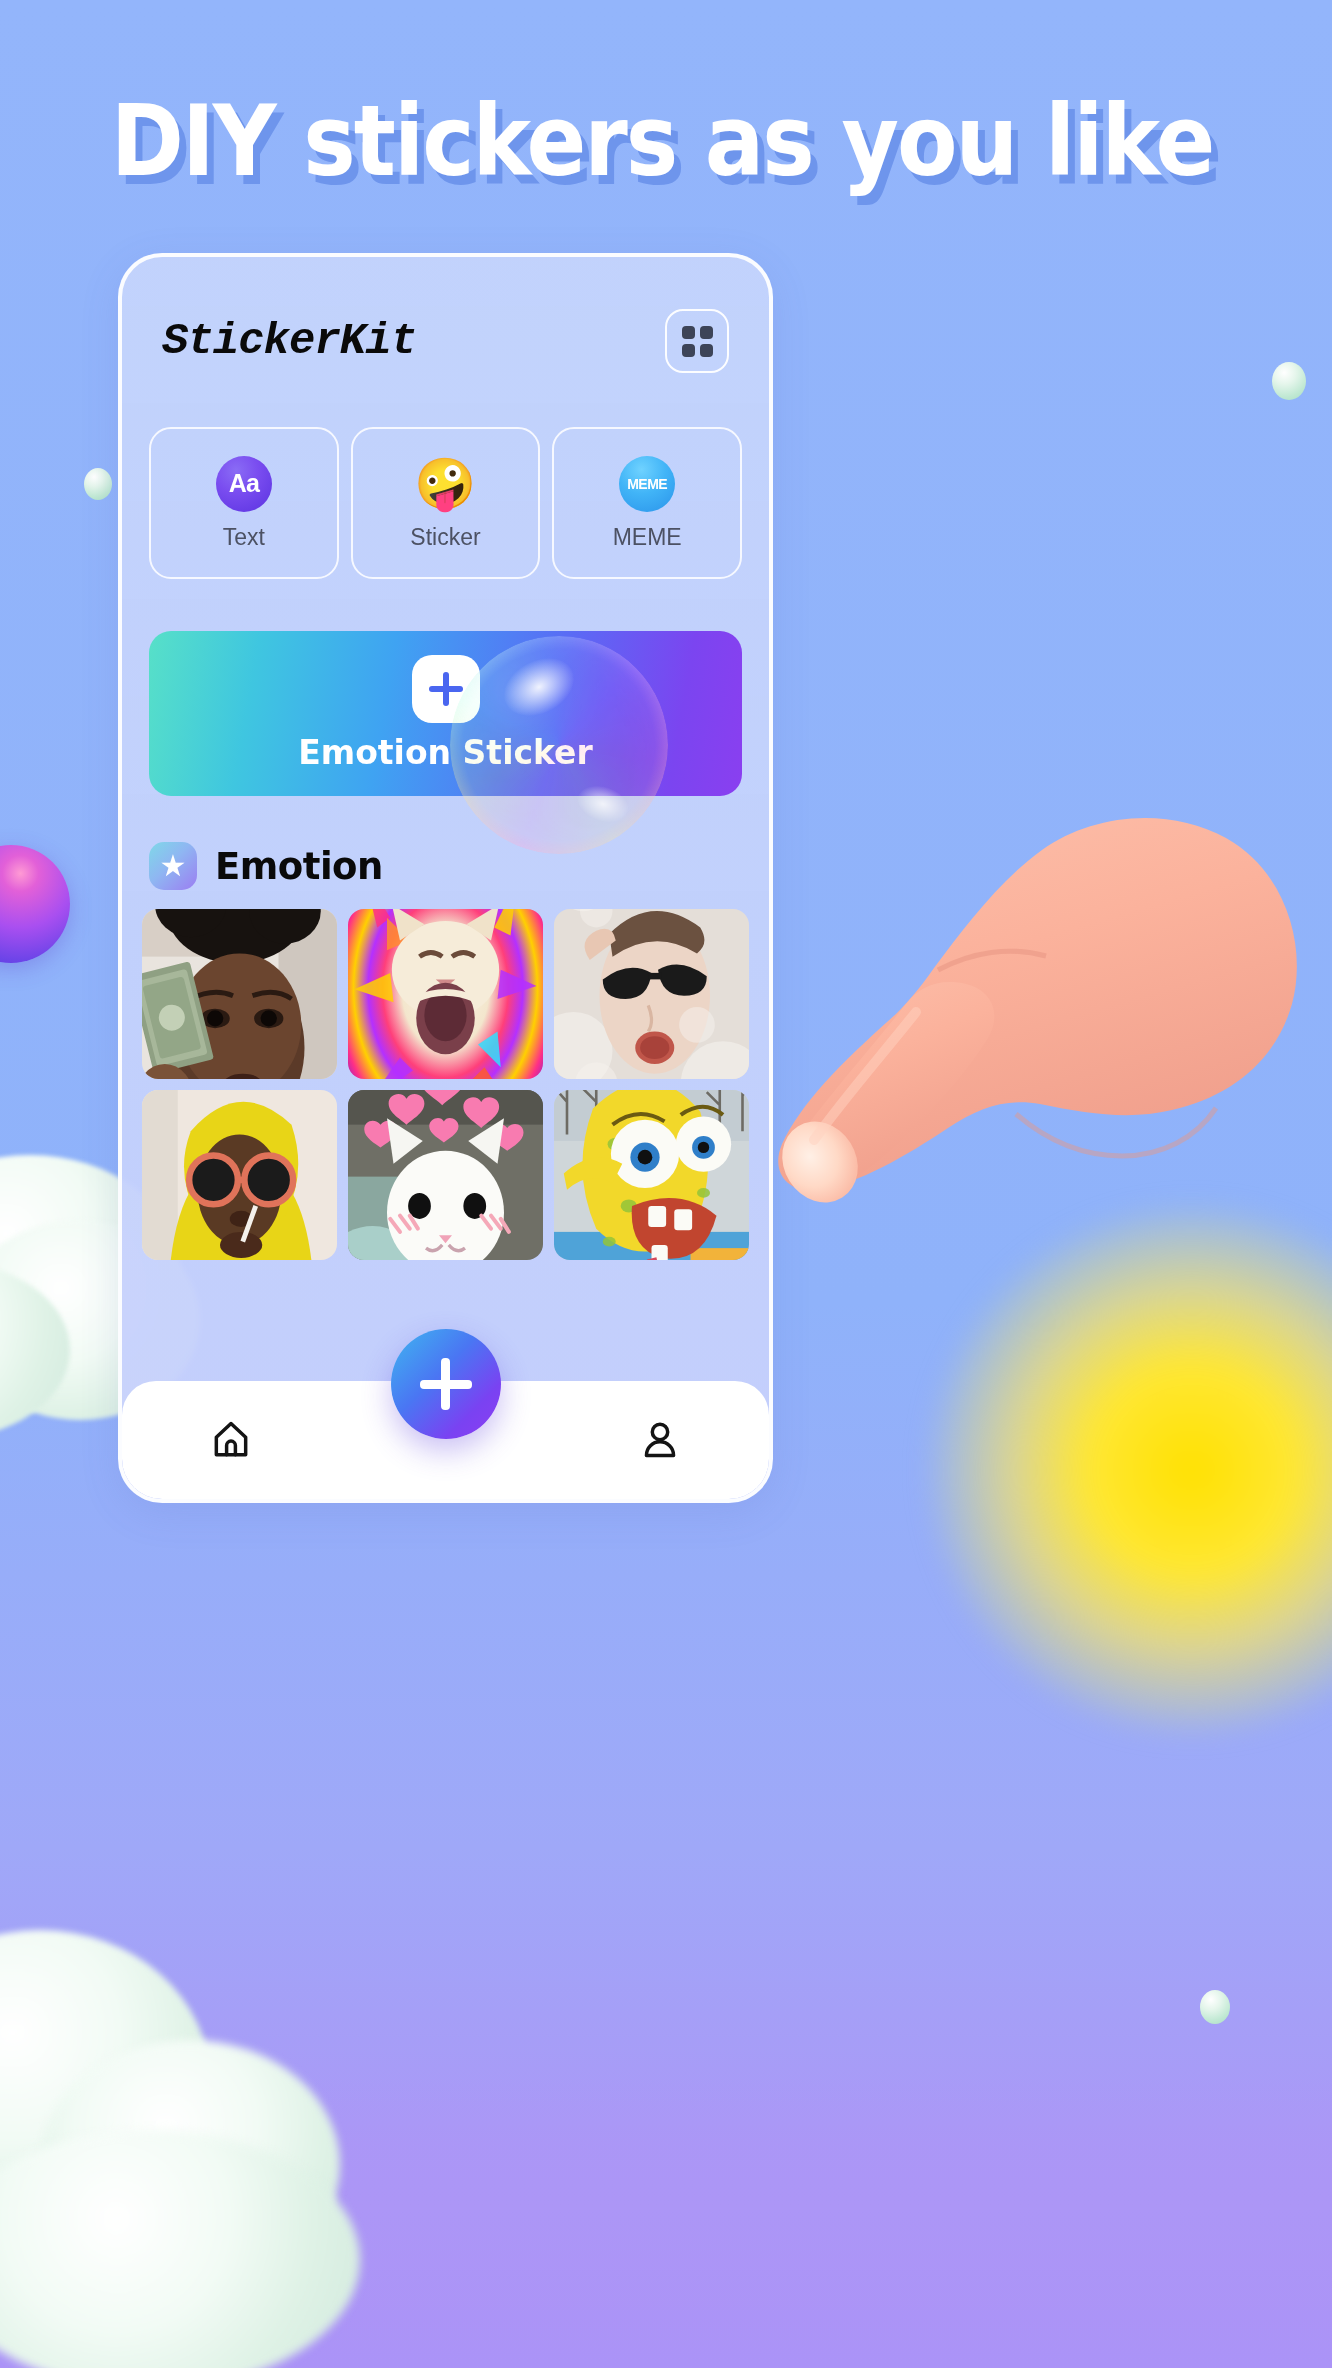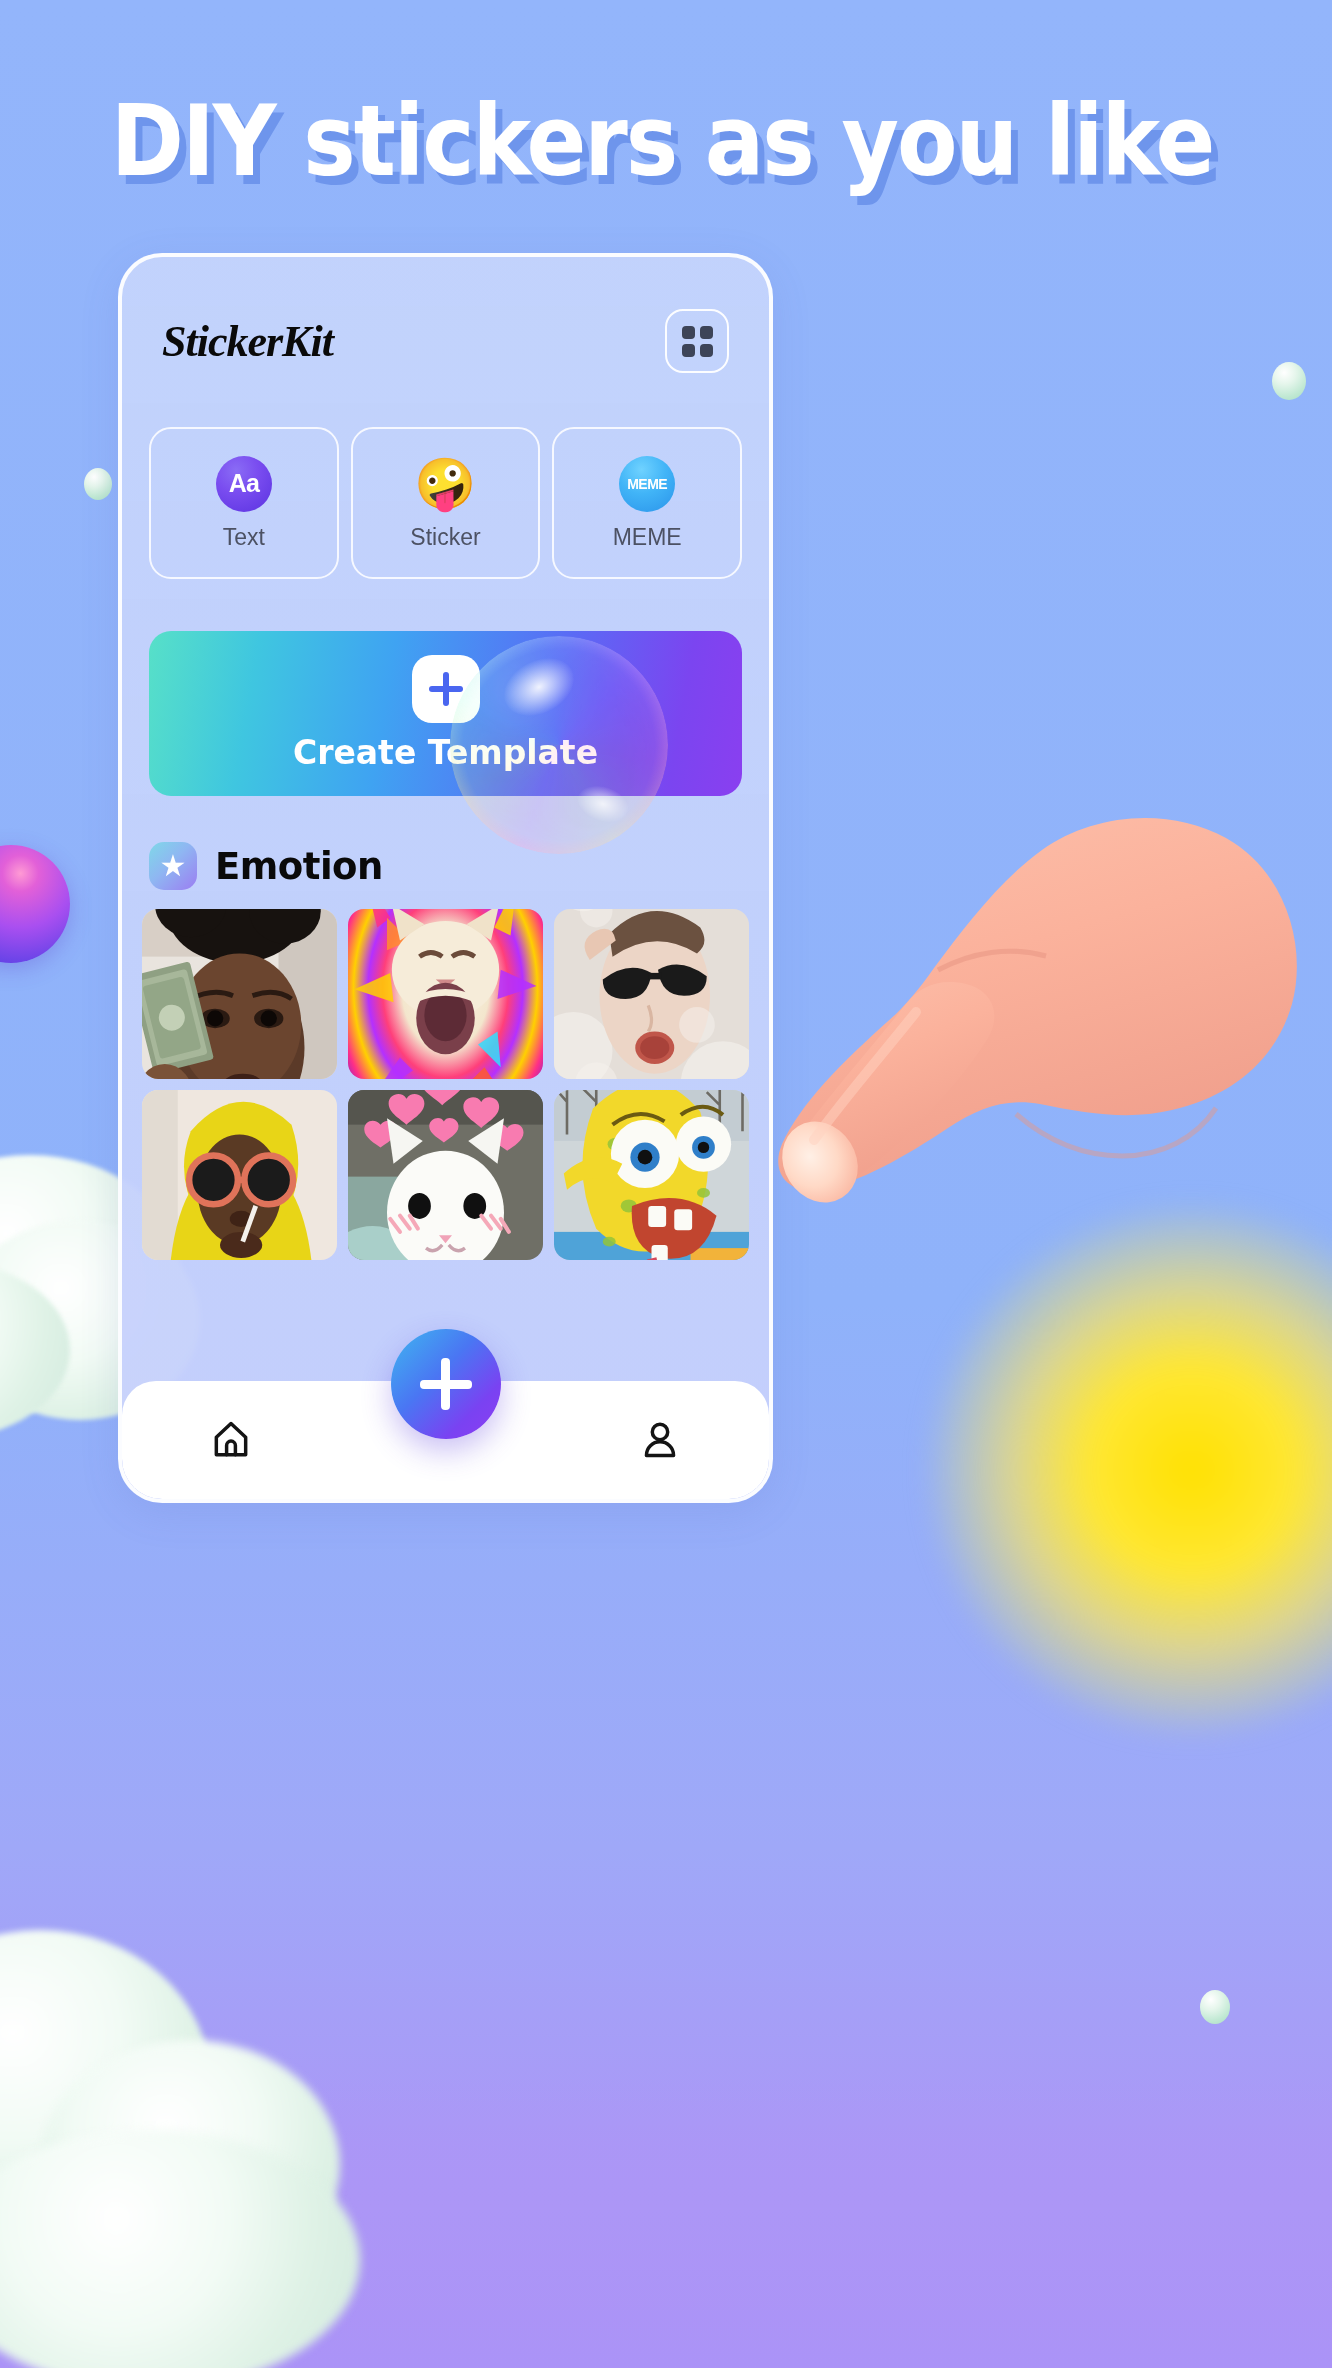--- a/index.html
+++ b/index.html
@@ -79,21 +79,21 @@
   }
   .phone-inner { position:absolute; inset:0; padding:0; }
 
   
   .app-header {
     position:absolute; left:40px; right:40px; top:48px; height:72px;
     display:flex; align-items:center; justify-content:space-between;
   }
   .app-title {
     font-size:44px; font-weight:700; font-style:italic;
-    color:#0a0a0a; font-family:Liberation Serif, serif;
+    color:#0a0a0a; font-family:Liberation Mono, monospace;
     letter-spacing:-1px;
   }
   .grid-btn {
     width:64px; height:64px; border-radius:18px;
     border:2.5px solid rgba(255,255,255,.95);
     display:flex; align-items:center; justify-content:center;
     background:transparent;
   }
   .grid-glyph { display:grid; grid-template-columns:1fr 1fr; gap:5px; }
   .grid-glyph i { display:block; width:13px; height:13px; border-radius:4px; background:#3d4458; }
@@ -279,21 +279,21 @@
       <div class="cat-tile">
         <div class="cat-icon ic-meme">MEME</div>
         <div class="cat-label">MEME</div>
       </div>
 
 
     </div>
 
     <div class="create-banner">
       <div class="plus-box"></div>
-      <div class="create-label">Create Template</div>
+      <div class="create-label">Emotion Sticker</div>
     </div>
     <div class="soap-bubble"></div>
     <div class="bubble-hl1"></div>
     <div class="bubble-hl2"></div>
 
     <div class="tpl-header">
       <div class="tpl-star">★</div>
       <div class="tpl-title">Emotion</div>
     </div>
 

